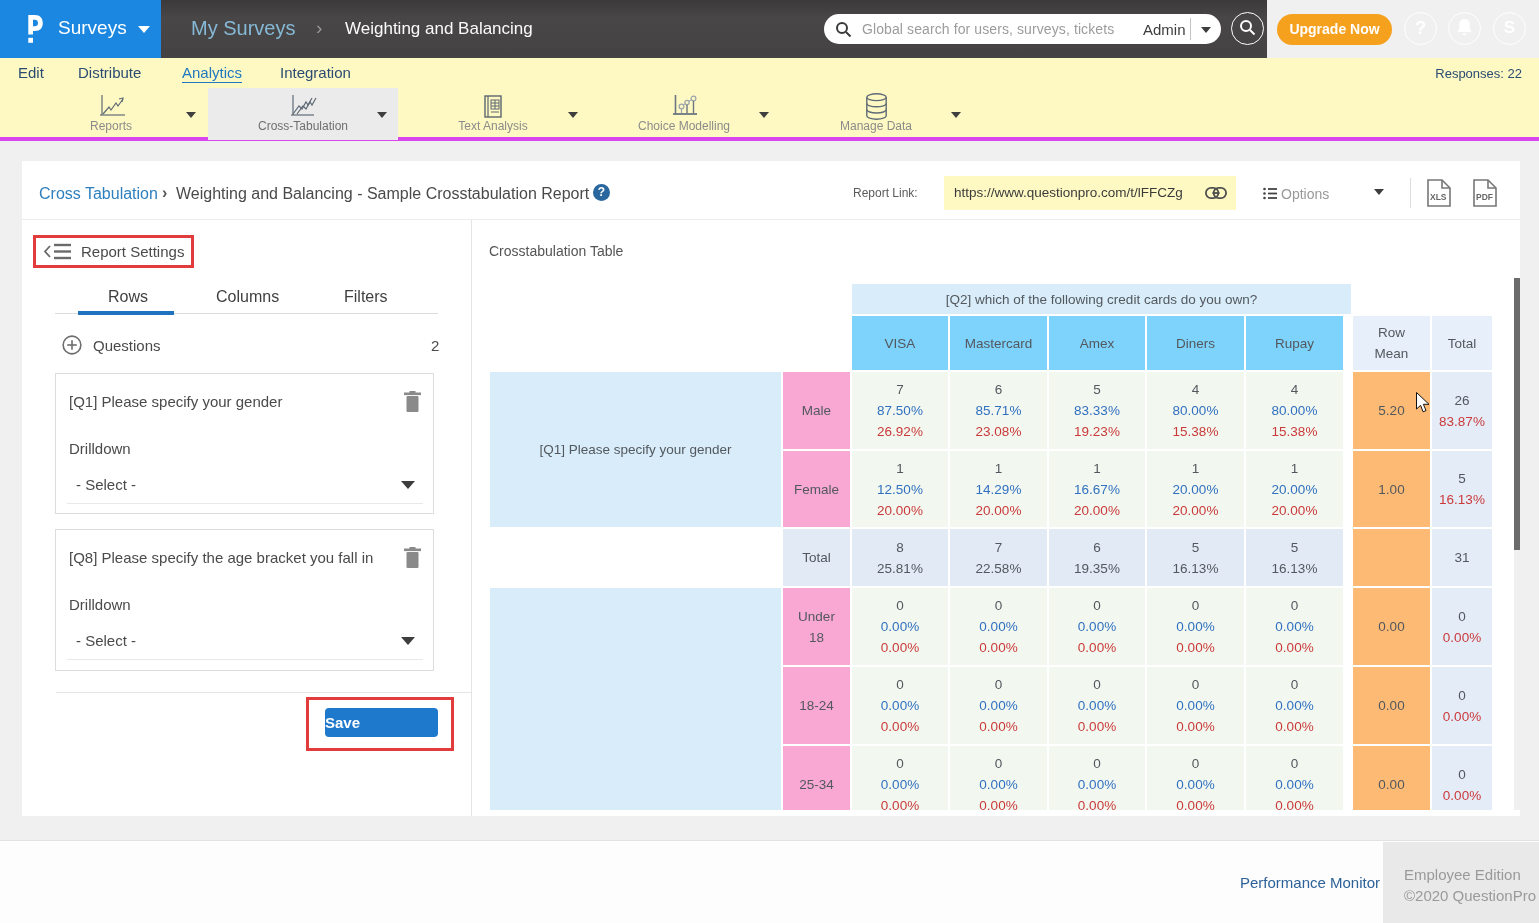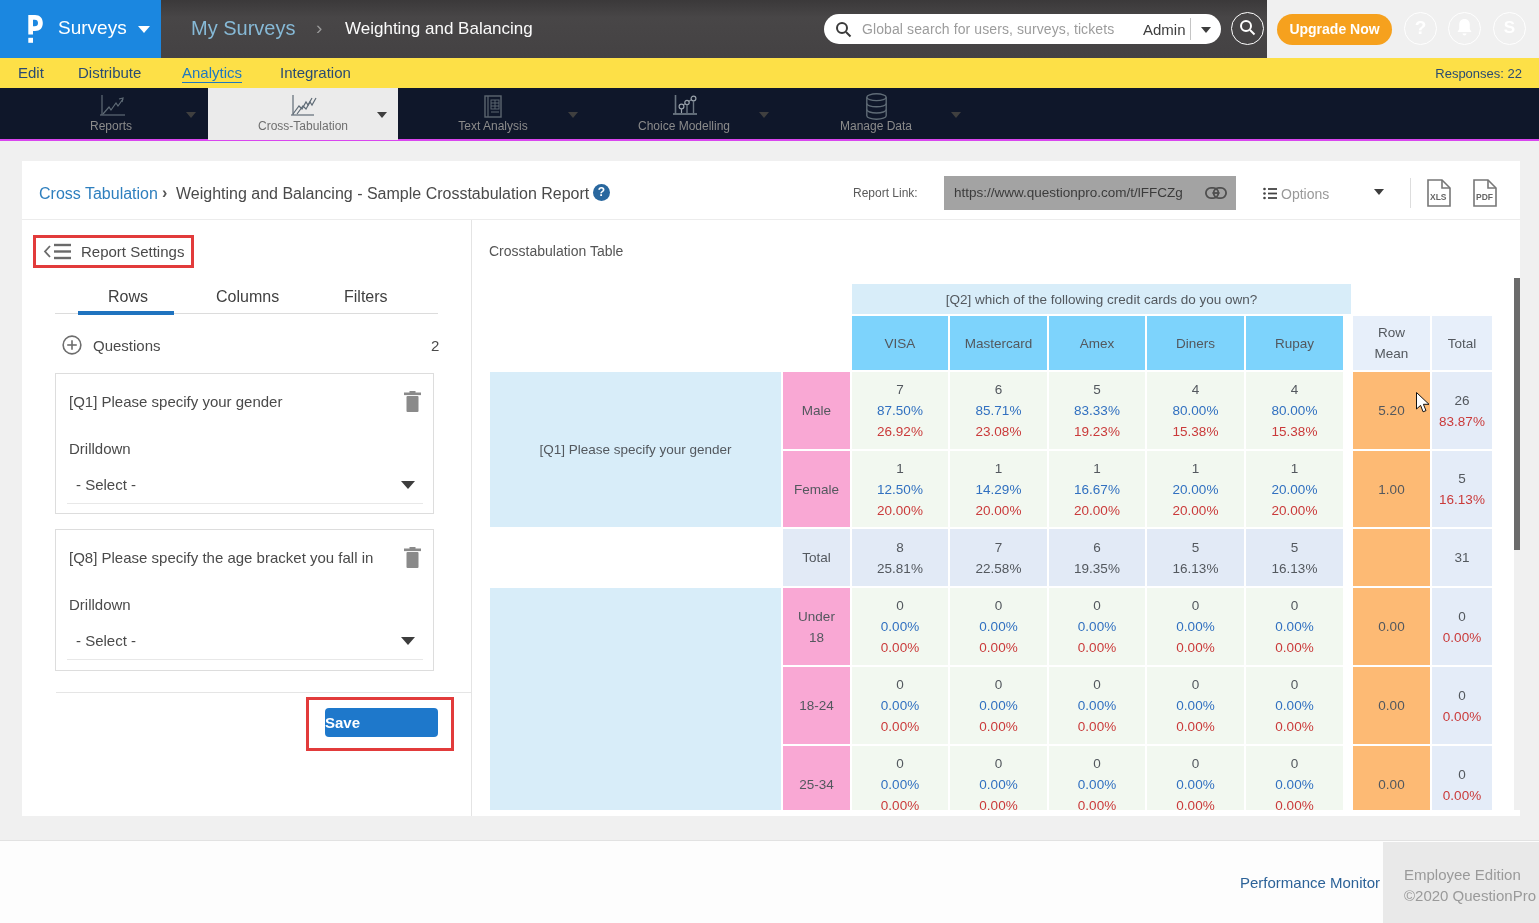--- a/index.html
+++ b/index.html
@@ -15,25 +15,25 @@
 #mysurveys { position:absolute; left:191px; top:17px; color:#86b9d6; font-size:20px; }
 #crumb-sep { position:absolute; left:316px; top:17px; color:#999; font-size:19px; }
 #crumb-title { position:absolute; left:345px; top:19px; color:#fbfbfb; font-size:17px; }
 #searchpill { position:absolute; left:824px; top:14px; width:397px; height:30px; background:#fff; border-radius:15px; }
 #searchpill .ph { position:absolute; left:38px; top:7px; font-size:14px; color:#9c9c9c; letter-spacing:0.1px; }
 #searchpill .admin { position:absolute; left:319px; top:7px; font-size:15px; color:#3d3d3d; }
 #searchpill .sep { position:absolute; left:366px; top:4px; width:1px; height:22px; background:#c4c4c4; }
 .circbtn { position:absolute; width:33px; height:33px; border:1.6px solid #fff; border-radius:50%; top:12px; color:#fff; text-align:center; }
 #upgrade { position:absolute; left:1277px; top:14px; width:115px; height:31px; background:#f6a11e; border-radius:16px; color:#fff; font-size:14px; font-weight:bold; text-align:center; line-height:31px; }
 
-#navrow { position:absolute; left:0; top:58px; width:1539px; height:30px; background:#fde047;text-align:center; }
+#navrow { position:absolute; left:0; top:58px; width:1539px; height:30px; background:#fef9c3;text-align:center; }
 .navitem { position:absolute; top:6px; font-size:15px; color:#2a4b72; }
 #responses { position:absolute; right:17px; top:8px; font-size:13px; color:#2a4b72; }
 
-#iconbar { position:absolute; left:0; top:88px; width:1539px; height:53px; background:#0f172a; border-bottom:2px solid #d946ef; }
+#iconbar { position:absolute; left:0; top:88px; width:1539px; height:53px; background:#fef9c3; border-bottom:4px solid #d946ef; }
 #activebox { position:absolute; left:208px; top:0; width:190px; height:52px; background:#ebebeb; }
 .toollabel { position:absolute; top:31px; font-size:12px; color:#8b8b8b; text-align:center; width:140px; }
 .toolicon { position:absolute; top:7px; }
 .toolcaret { position:absolute; top:24px; width:0; height:0; border-left:5px solid transparent; border-right:5px solid transparent; border-top:6px solid #3f3f3f; }
 
 #card { position:absolute; left:22px; top:161px; width:1498px; height:655px; background:#fff; }
 #cardhead { position:absolute; left:0; top:0; width:1498px; height:59px; border-bottom:1px solid #ececec; }
 #vdivider { position:absolute; left:449px; top:59px; width:1px; height:596px; background:#e4e4e4; }
 
 .redbox { position:absolute; border:3px solid #e23b3b; }
@@ -162,21 +162,21 @@
     <div class="toolcaret" style="left:951px"></div>
   </div>
 
   <div id="card">
     <div id="cardhead">
       <div class="abs" style="left:17px;top:24px;font-size:16px;color:#2e7fbe">Cross Tabulation</div>
       <div class="abs" style="left:140px;top:23px;font-size:16px;color:#555;font-weight:bold">›</div>
       <div class="abs" style="left:154px;top:24px;font-size:16px;color:#4a4a4a">Weighting and Balancing - Sample Crosstabulation Report</div>
       <div class="abs" style="left:571px;top:23px;width:17px;height:17px;border-radius:50%;background:#29679e;color:#fff;font-size:12px;font-weight:bold;text-align:center;line-height:17px">?</div>
       <div class="abs" style="left:831px;top:25px;font-size:12px;color:#5a5a5a">Report Link:</div>
-      <div class="abs" style="left:922px;top:15px;width:292px;height:34px;background:#a3a3a3">
+      <div class="abs" style="left:922px;top:15px;width:292px;height:34px;background:#fef9c3">
         <div class="abs" style="left:10px;top:9px;font-size:13.5px;color:#3b3b3b">https://www.questionpro.com/t/lFFCZg</div>
         <svg class="abs" style="left:261px;top:11px" width="22" height="12" viewBox="0 0 22 12">
             <rect x="0.9" y="0.9" width="12.5" height="10.2" rx="5.1" fill="none" stroke="#4f4f4f" stroke-width="1.8"></rect>
             <rect x="8.6" y="0.9" width="12.5" height="10.2" rx="5.1" fill="none" stroke="#4f4f4f" stroke-width="1.8"></rect>
             <line x1="7.5" y1="6" x2="14.5" y2="6" stroke="#4f4f4f" stroke-width="1.8"></line>
           </svg>
       </div>
       <div class="abs" style="left:1241px;top:25px;width:15px;height:13px">
         <svg width="15" height="13" viewBox="0 0 15 13">
             <circle cx="1.5" cy="2" r="1.3" fill="#444"></circle>

